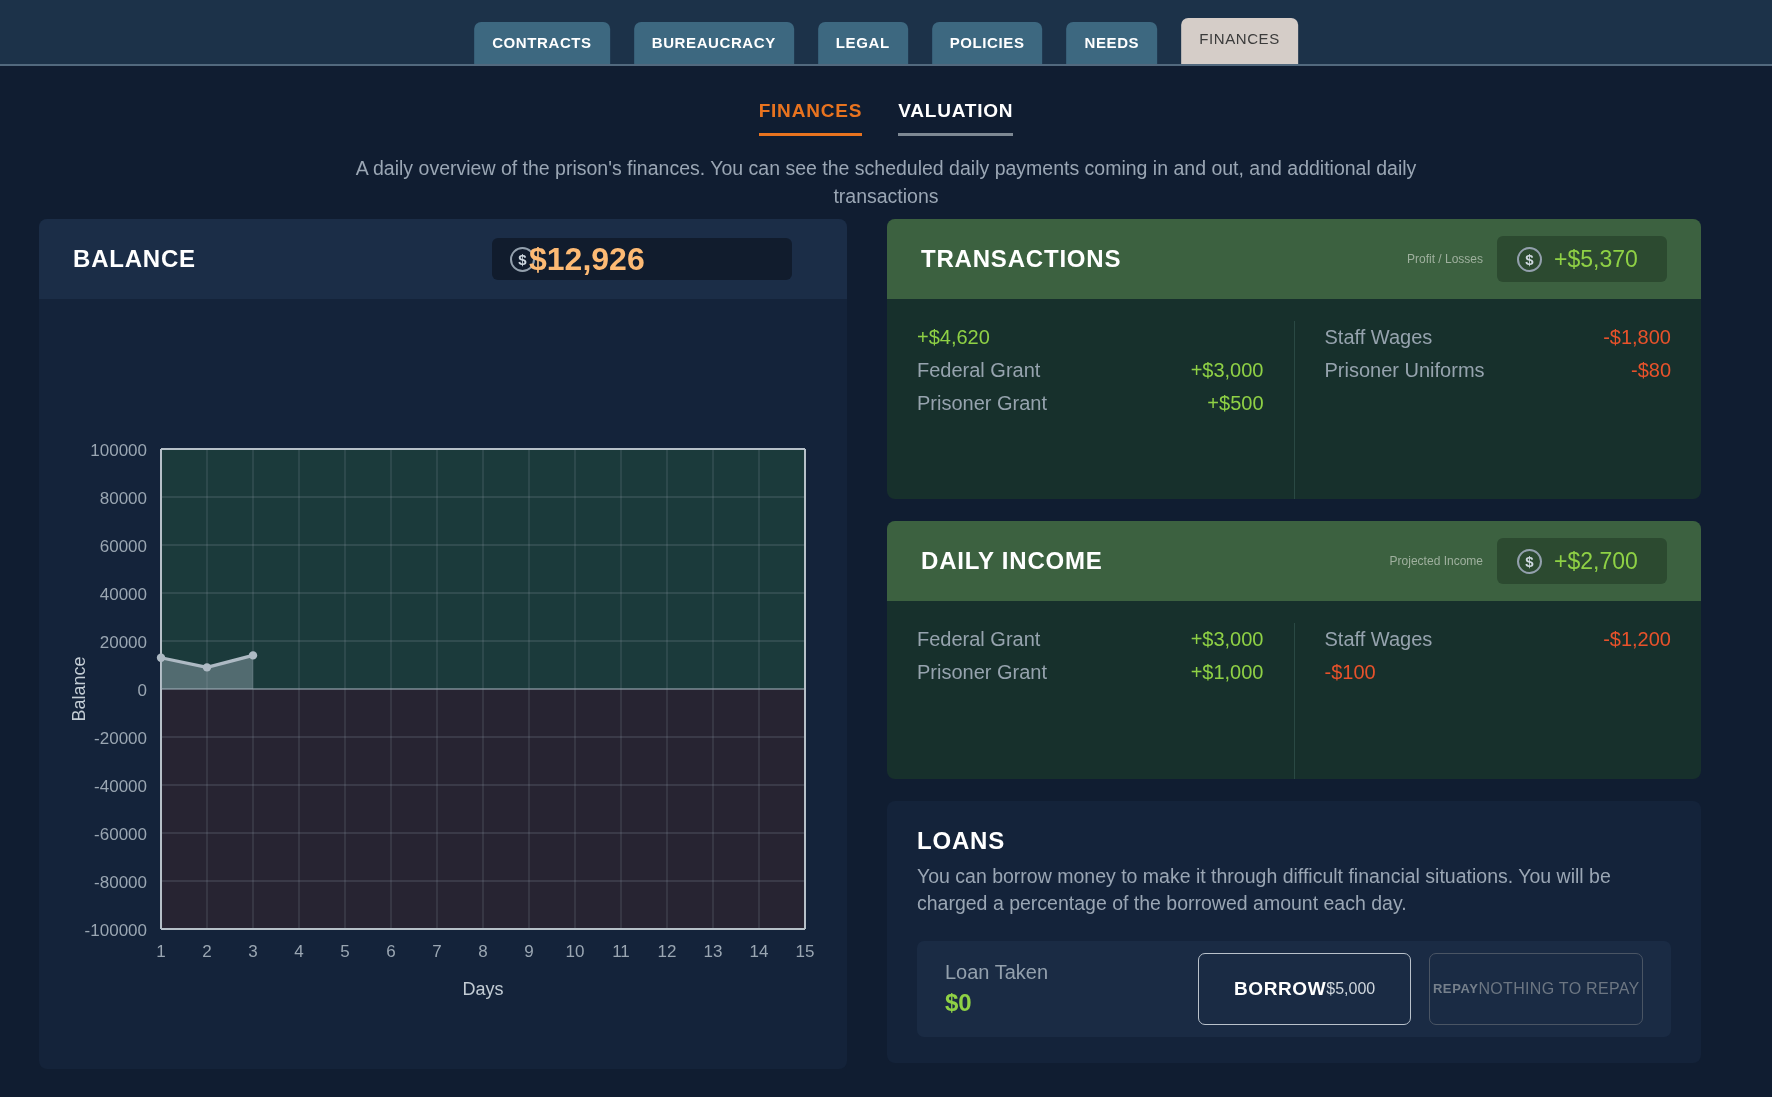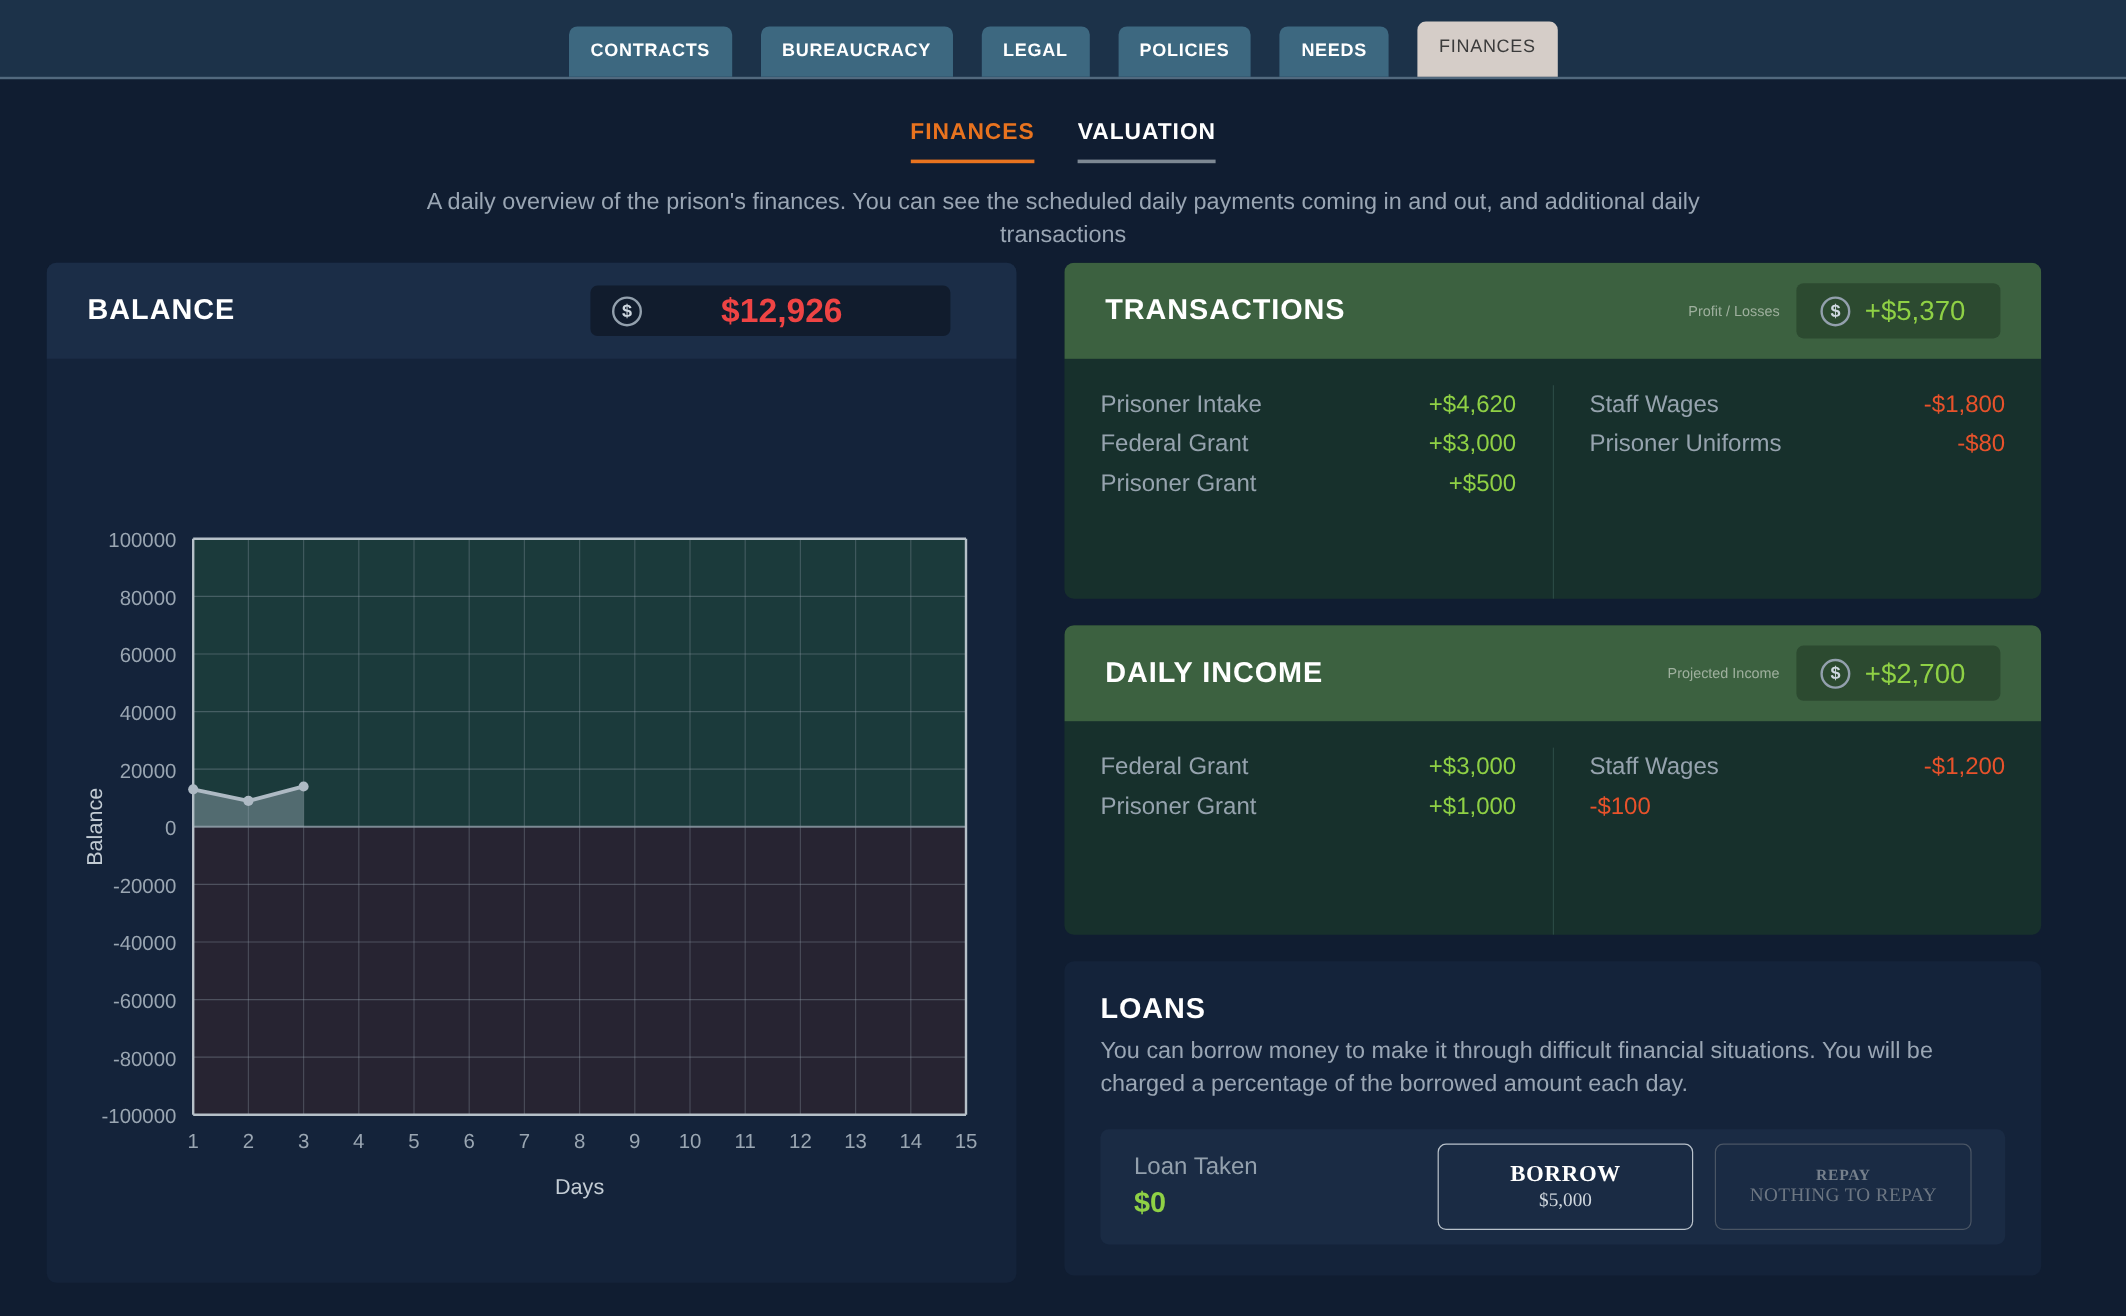--- a/index.html
+++ b/index.html
@@ -124,23 +124,23 @@
     font-size: 15px;
     font-weight: bold;
     display: flex;
     align-items: center;
     justify-content: center;
     flex: none;
     line-height: 1;
   }
   .balance-badge .amount {
     flex: 1;
-    text-align: center;
-    color: #ef4444;
-    font-size: 28px;
+    text-align: left;
+    color: #fdba74;
+    font-size: 32px;
     font-weight: bold;
     margin-left: -6px;
   }
 
   
   .chart-wrap {
     position: relative;
     width: 808px;
     height: 770px;
   }
@@ -239,26 +239,25 @@
     align-items: center;
     padding: 0 28px;
   }
   .loan-taken { width: 270px; }
   .loan-taken-label { color: #93a0ad; font-size: 20px; line-height: 1.45; }
   .loan-taken-value { color: #8fd145; font-size: 24px; font-weight: bold; line-height: 1.35; }
   .btn {
     height: 72px;
     border-radius: 7px;
     display: flex;
-    flex-direction: column;
+    flex-direction: row;
     align-items: center;
     justify-content: center;
     text-align: right;
     line-height: 1.25;
-    font-family: Liberation Serif, serif;
   }
   .btn-borrow {
     width: 228px;
     border: 1px solid #b9c2cb;
     background: transparent;
     margin-right: 18px;
   }
   .btn-borrow .l1 { color: #ffffff; font-size: 19px; font-weight: bold; letter-spacing: 0.6px; }
   .btn-borrow .l2 { color: #cfd6dd; font-size: 16px; }
   .btn-repay {
@@ -377,21 +376,20 @@
       <div class="green-title">TRANSACTIONS</div>
       <div class="green-sublabel">Profit / Losses</div>
       <div class="money-badge green-badge">
         <div class="coin">$</div>
         <div class="amount">+$5,370</div>
       </div>
     </div>
     <div class="ledger" style="min-height:200px">
       <div class="ledger-col left-side">
         <div class="ledger-row">
-          <div class="ledger-label">Prisoner Intake</div>
           <div class="ledger-value pos">+$4,620</div>
         </div>
         <div class="ledger-row">
           <div class="ledger-label">Federal Grant</div>
           <div class="ledger-value pos">+$3,000</div>
         </div>
         <div class="ledger-row">
           <div class="ledger-label">Prisoner Grant</div>
           <div class="ledger-value pos">+$500</div>
         </div>

